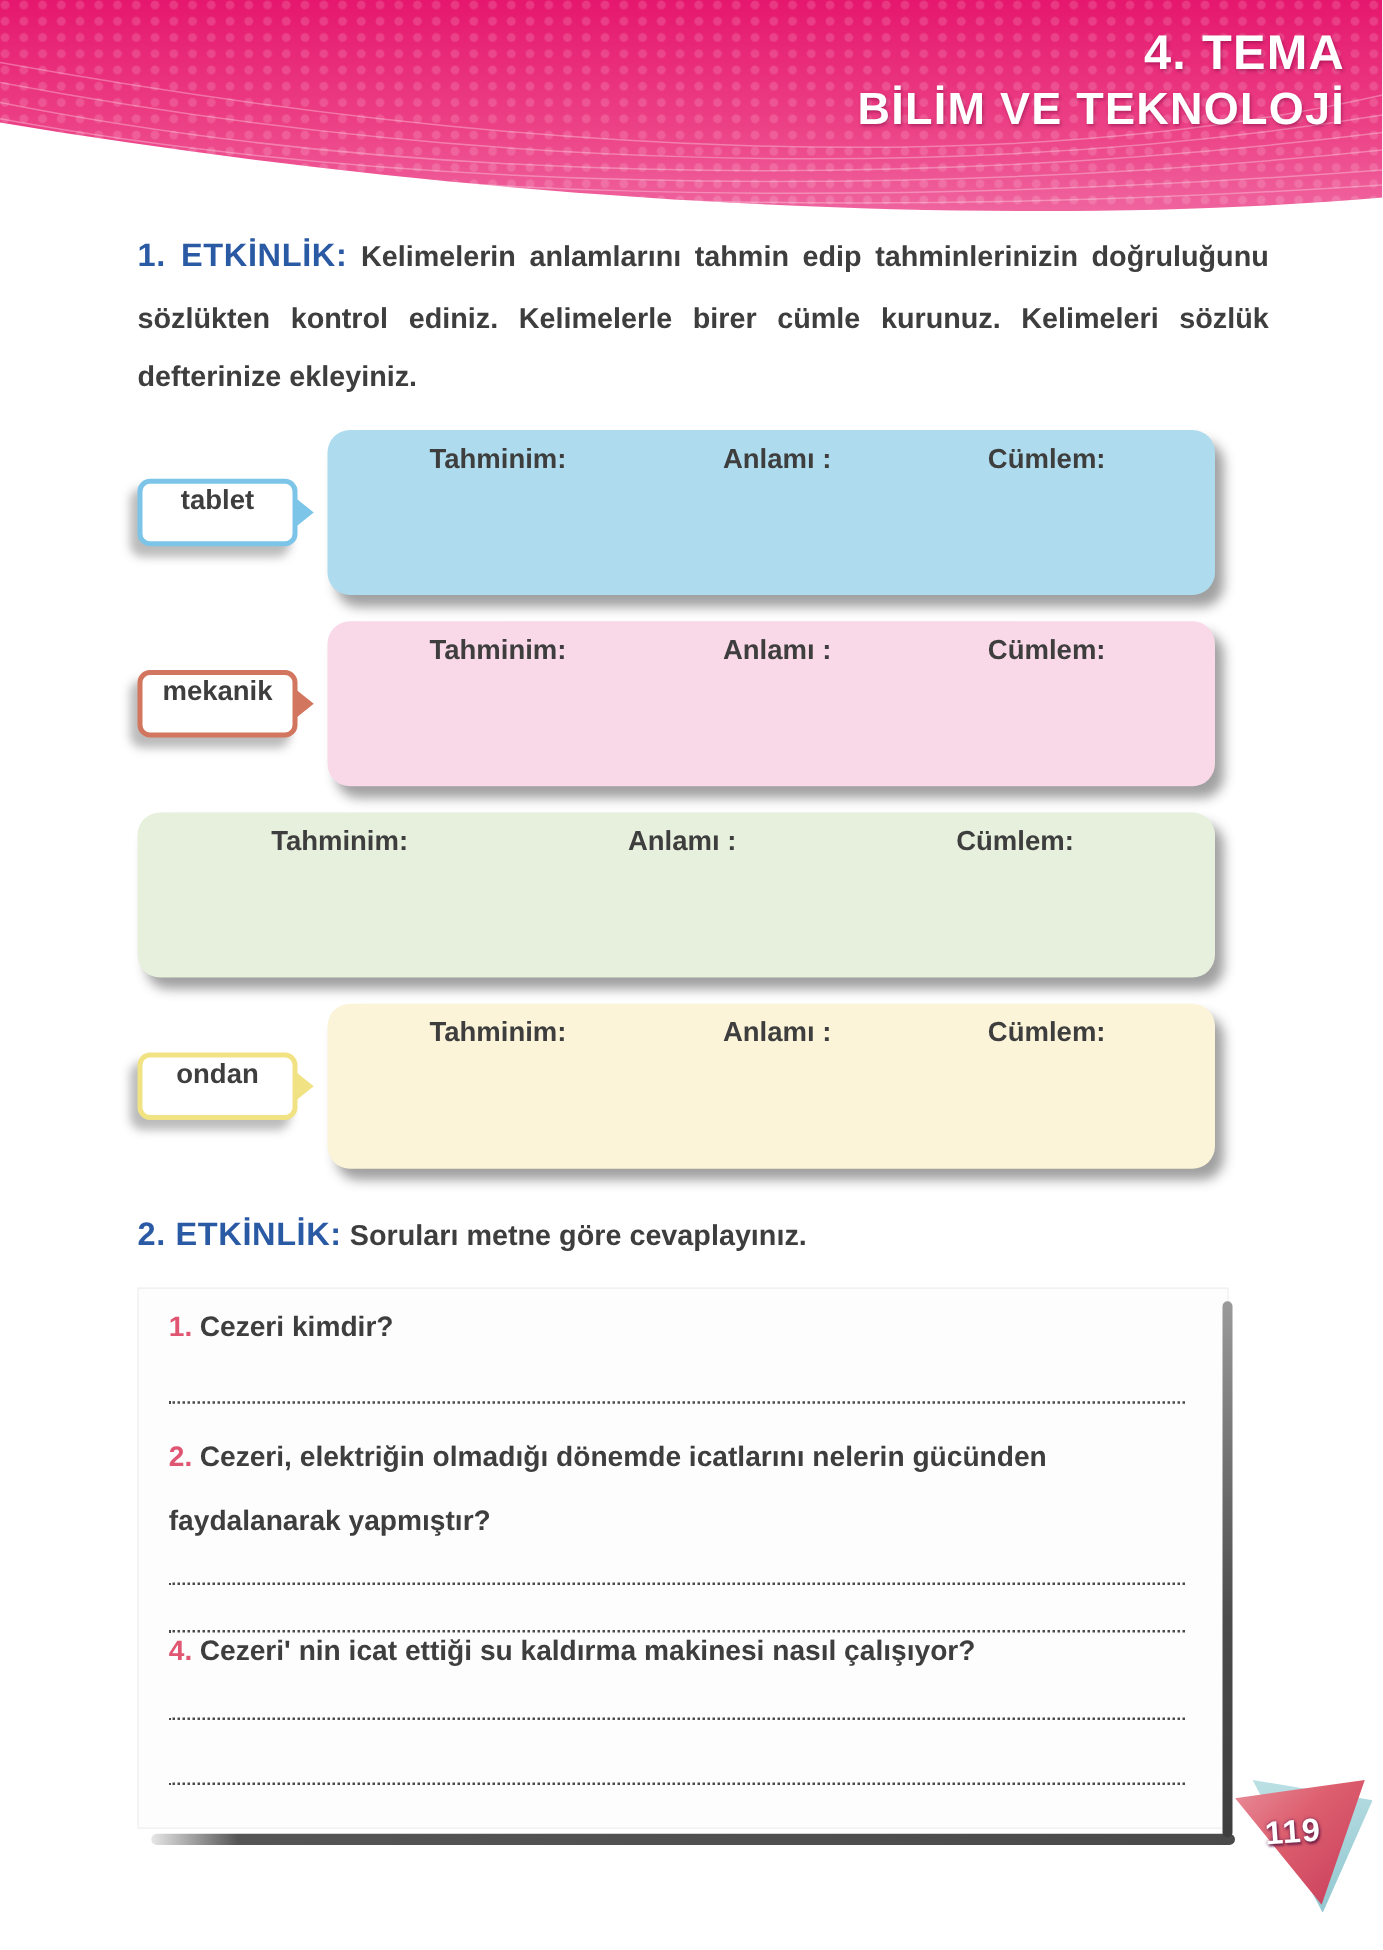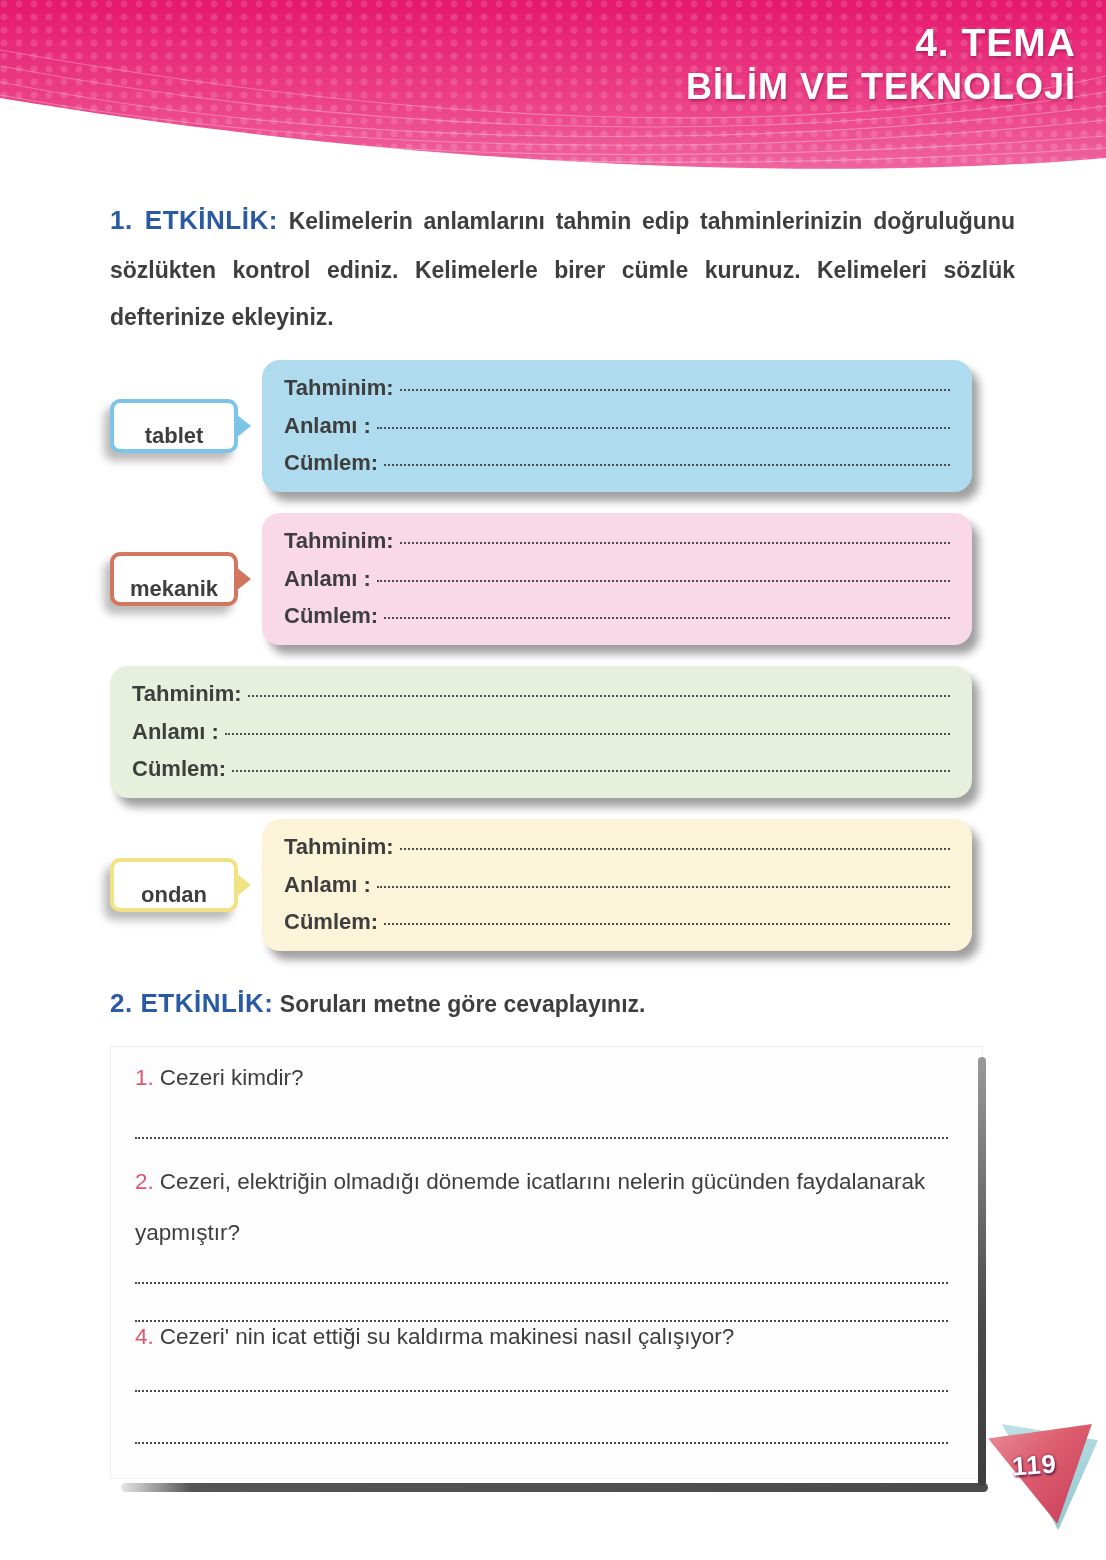--- a/index.html
+++ b/index.html
@@ -34,57 +34,57 @@
     color: #ffffff;
     font-weight: bold;
     letter-spacing: 1px;
     text-shadow: 1px 2px 3px rgba(110,0,55,0.45);
     line-height: 1.18;
   }
   .header-title .line1 { font-size: 39px; }
   .header-title .line2 { font-size: 36px; }
 
   
-  .content { position: absolute; top: 194px; left: 110px; width: 905px; }
+  .content { position: absolute; top: 178px; left: 110px; width: 905px; }
 
   .activity-head { font-size: 23px; font-weight: bold; line-height: 2.05; text-align: justify; margin: 0; }
   .activity-label { color: #2b5aa5; font-size: 26px; letter-spacing: 0.5px; }
 
   
   .word-rows { margin-top: 18px; width: 862px; }
   .word-row { display: flex; align-items: center; margin-bottom: 21px; }
   .word-tag { width: 152px; flex: 0 0 152px; display: flex; justify-content: flex-start; }
   .word-box {
     position: relative;
     background: #ffffff;
     border: 4px solid var(--tag-border, #999);
     border-radius: 10px;
     min-width: 104px;
     height: 46px;
-    display: flex; align-items: flex-end; justify-content: center;
+    display: flex; align-items: flex-start; justify-content: center;
     font-size: 22px; font-weight: bold;
     padding: 0 8px;
     box-shadow: -6px 8px 8px rgba(60,60,60,0.35);
   }
   .word-arrow {
     position: absolute;
     right: -17px; top: 50%;
     transform: translateY(-50%);
     width: 0; height: 0;
     border-top: 12px solid transparent;
     border-bottom: 12px solid transparent;
     border-left: 15px solid var(--tag-border, #999);
   }
   .panel {
     flex: 1;
     height: 132px;
     border-radius: 18px;
     background: var(--panel-bg, #eee);
     box-shadow: 7px 9px 9px rgba(45,45,45,0.45);
-    display: flex; flex-direction: column; justify-content: space-around;
+    display: flex; flex-direction: row; justify-content: space-around;
     padding: 10px 22px;
     box-sizing: border-box;
   }
   .panel-line { display: flex; align-items: baseline; font-size: 22px; font-weight: bold; }
   .dots { flex: 1; border-bottom: 2.5px dotted #4d4d4d; margin-left: 6px; transform: translateY(-4px); }
 
   
   .activity2-head { margin-top: 26px; }
 
   .q-panel {
@@ -105,21 +105,21 @@
     background: linear-gradient(180deg, #9a9a9a 0%, #4b4b4b 60%, #3e3e3e 100%);
   }
   .q-panel::before { 
     content: "";
     position: absolute;
     left: 10px; right: -6px; bottom: -14px;
     height: 9px;
     border-radius: 5px;
     background: linear-gradient(90deg, rgba(90,90,90,0.15) 0%, #555555 8%, #4a4a4a 100%);
   }
-  .q { font-size: 22.5px; font-weight: normal; margin: 0; }
+  .q { font-size: 22.5px; font-weight: bold; margin: 0; }
   .q-num { color: #e05672; margin-right: 6px; }
   .q1 { margin-top: 10px; }
   .q2 { margin-top: 18px; line-height: 2.25; }
   .q3 { margin-top: 2px; }
   .q4 { margin-top: 2px; }
   .ans { height: 0; border-bottom: 2.5px dotted #4a4a4a; }
   .ans-1 { margin-top: 46px; }
   .ans-2 { margin-top: 24px; }
   .ans-3 { margin-top: 36px; }
   .ans-4a { margin-top: 40px; }

